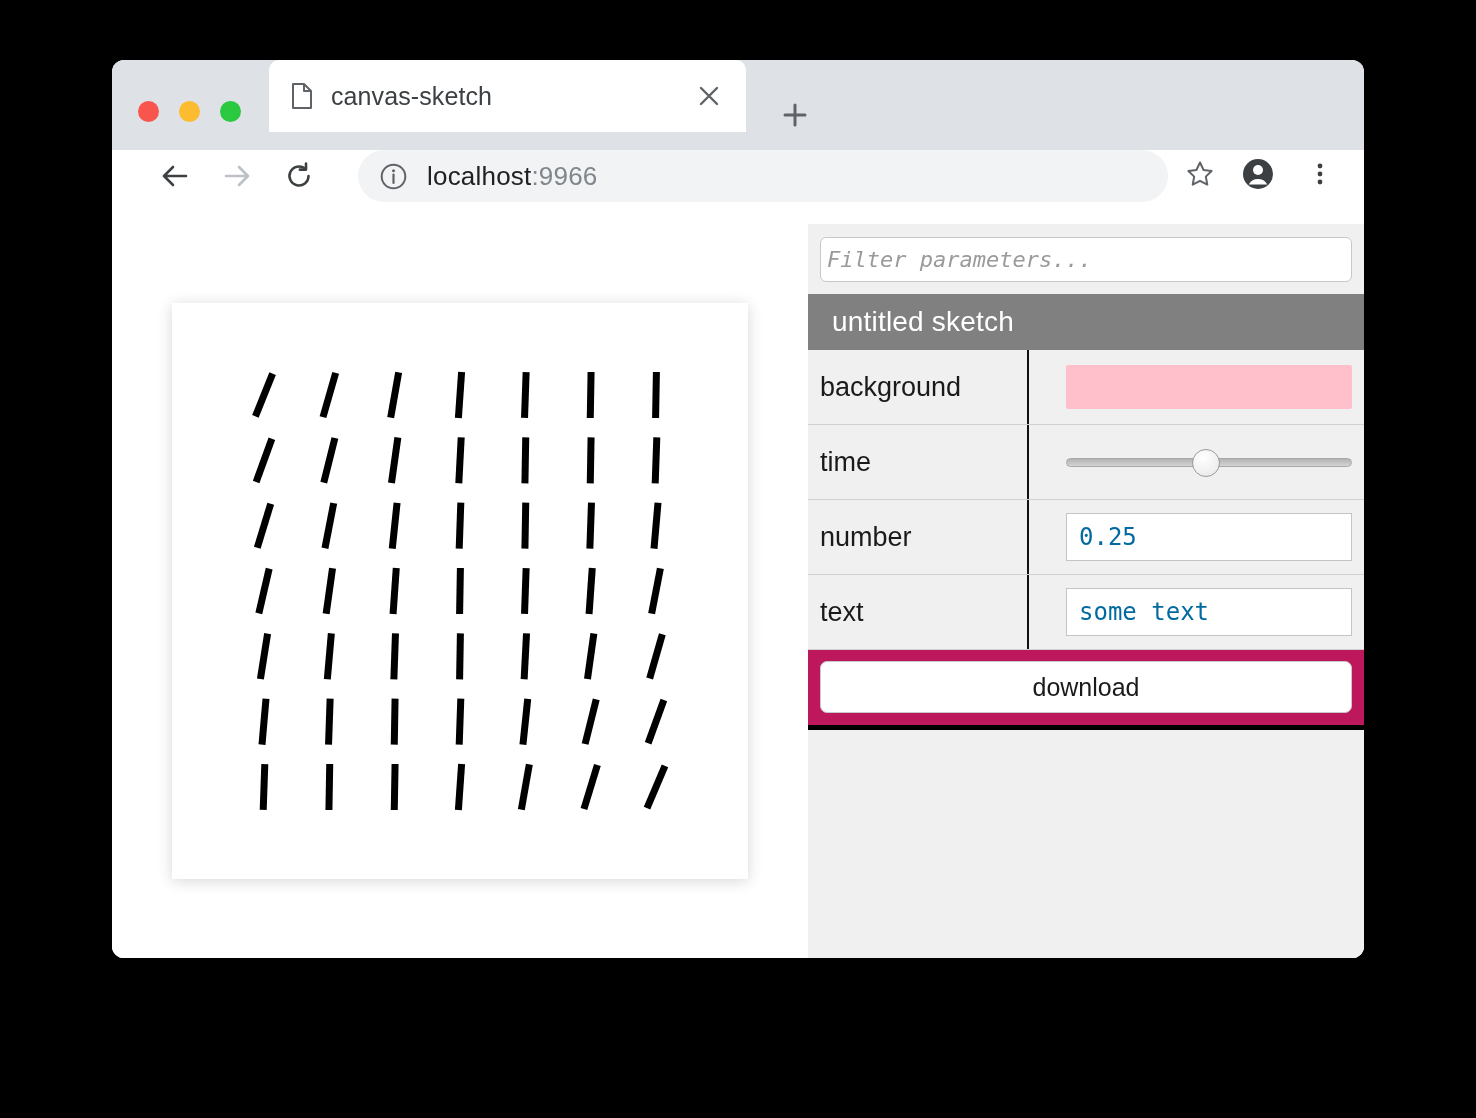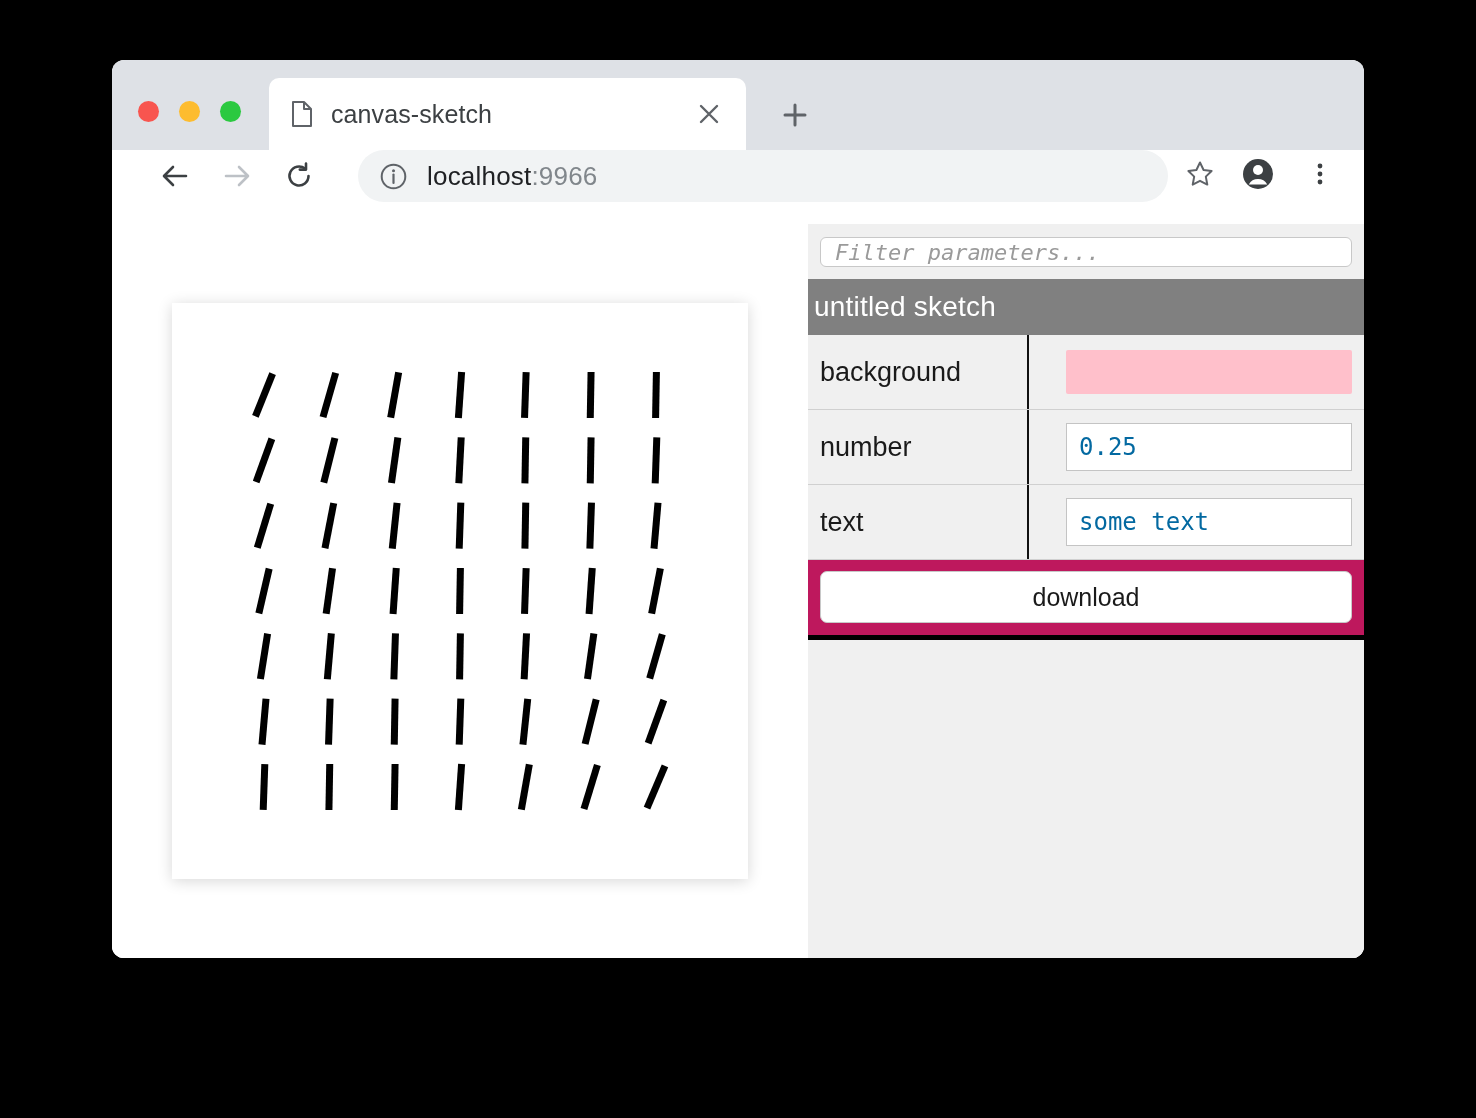--- a/index.html
+++ b/index.html
@@ -45,21 +45,21 @@
     height: 21px;
     border-radius: 50%;
   }
   .light.red { background: #f8554f; }
   .light.yellow { background: #fdbc2f; }
   .light.green { background: #2bc940; }
 
   .tab {
     position: absolute;
     left: 157px;
-    top: 18px;
+    top: 0;
     width: 477px;
     height: 72px;
     background: #ffffff;
     border-radius: 10px 10px 0 0;
     display: flex;
     align-items: center;
     box-sizing: border-box;
     padding: 0 0 0 22px;
   }
   .tab-favicon {
@@ -196,41 +196,41 @@
     display: flex;
     flex-direction: column;
   }
   .filter-row {
     padding: 13px 12px 12px 12px;
     background: #f0f0f0;
     box-sizing: border-box;
   }
   .filter-input {
     width: 100%;
-    height: 30px;
+    height: 45px;
     box-sizing: border-box;
     border: 1px solid #c8c8c8;
     border-radius: 6px;
     background: #ffffff;
     font-family: "DejaVu Sans Mono", monospace;
     font-size: 22px;
     color: #333;
-    padding: 0 14px;
+    padding: 0 6px;
     outline: none;
   }
   .filter-input::placeholder { color: #9a9a9a; font-style: italic; }
 
   .panel-header {
     background: #808080;
     color: #ffffff;
     font-size: 28px;
     height: 56px;
     display: flex;
     align-items: center;
-    padding-left: 6px;
+    padding-left: 24px;
     box-sizing: border-box;
     letter-spacing: 0.2px;
   }
 
   .param-row {
     display: flex;
     align-items: stretch;
     height: 74px;
     border-bottom: 1px solid #d0d0d0;
     background: #f0f0f0;
@@ -477,20 +477,26 @@
         <span>untitled sketch</span>
       </div>
 
       <div class="param-row">
         <div class="param-label">background</div>
         <div class="param-control">
           <div class="color-swatch" id="bg-swatch" style="background: rgb(255, 192, 203);"></div>
         </div>
       </div>
 
+      <div class="param-row">
+        <div class="param-label">time</div>
+        <div class="param-control">
+          <input class="slider" id="time-slider" type="range" min="0" max="100" value="49" style="">
+        </div>
+      </div>
 
       <div class="param-row">
         <div class="param-label">number</div>
         <div class="param-control">
           <input class="text-input" type="text" value="0.25" style="">
         </div>
       </div>
 
       <div class="param-row">
         <div class="param-label">text</div>

